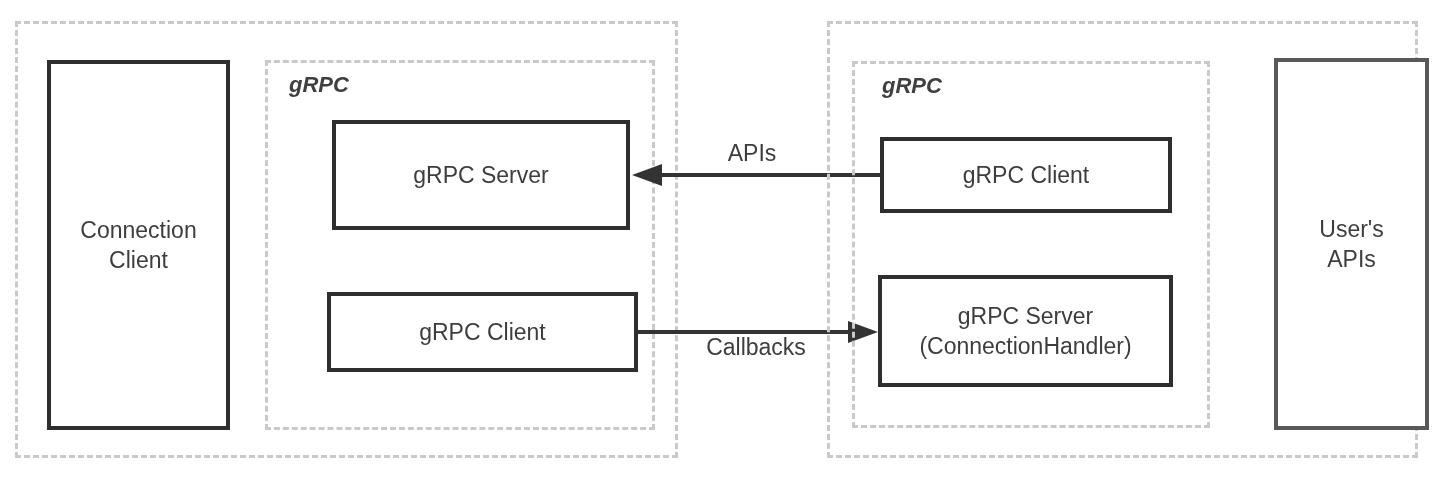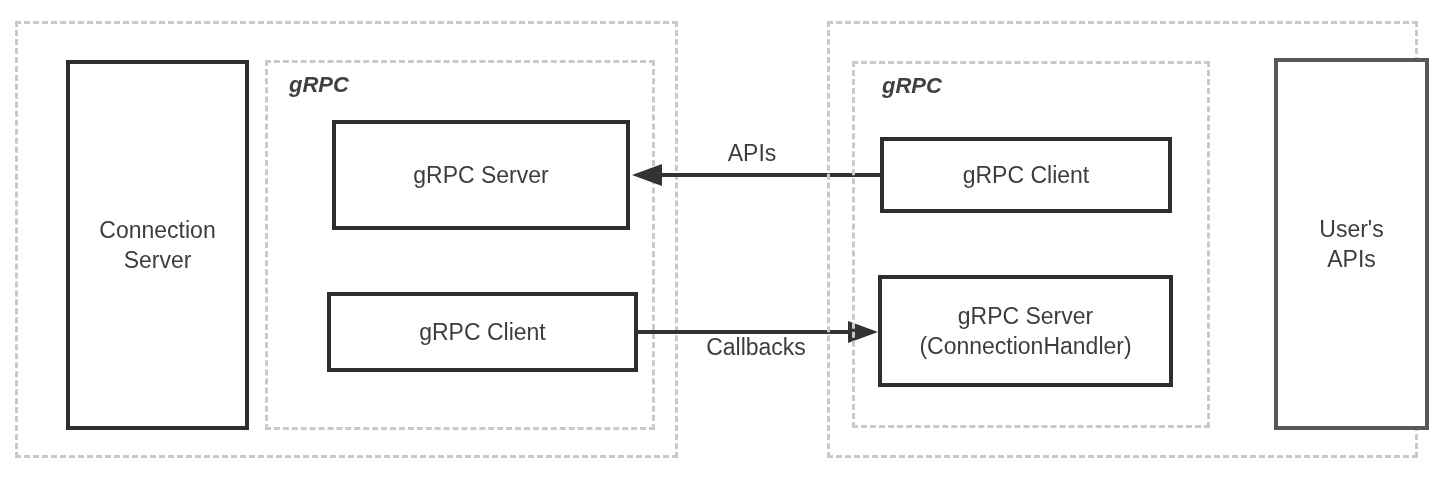--- a/index.html
+++ b/index.html
@@ -68,23 +68,23 @@
     white-space: nowrap;
   }
 </style>
 </head>
 <body>
 
 <div id="canvas">
 
   <div class="dashed-container" style="left:15px; top:21px; width:663px; height:437px;"></div>
 
-  <div class="solid-box" style="left:66px; top:60px; width:183px; height:370px;">
+  <div class="solid-box" style="left:47px; top:60px; width:183px; height:370px;">
     <span>Connection</span>
-    <span>Server</span>
+    <span>Client</span>
   </div>
 
   <div class="dashed-container" style="left:265px; top:60px; width:390px; height:370px;"></div>
 
   <div class="grpc-label" style="left:289px; top:72px;">gRPC</div>
 
   <div class="solid-box" style="left:332px; top:120px; width:298px; height:110px;">
     <span>gRPC Server</span>
   </div>
 

